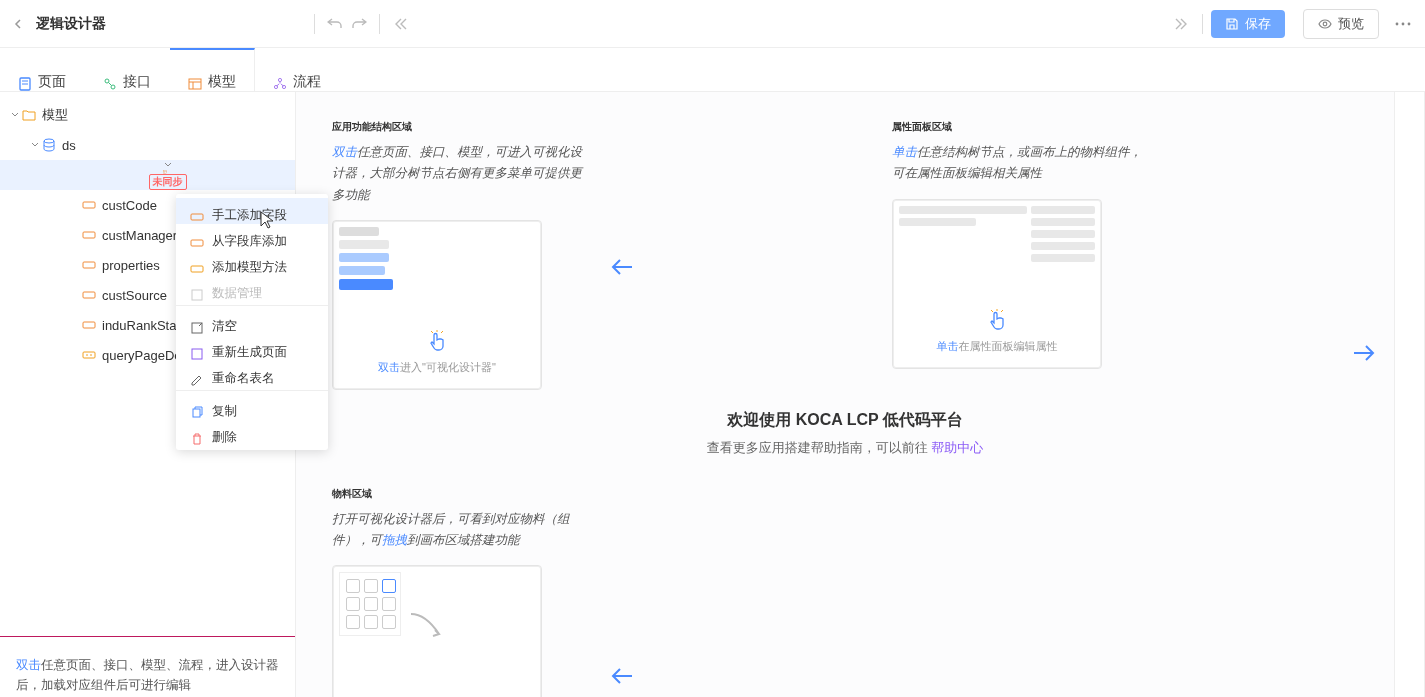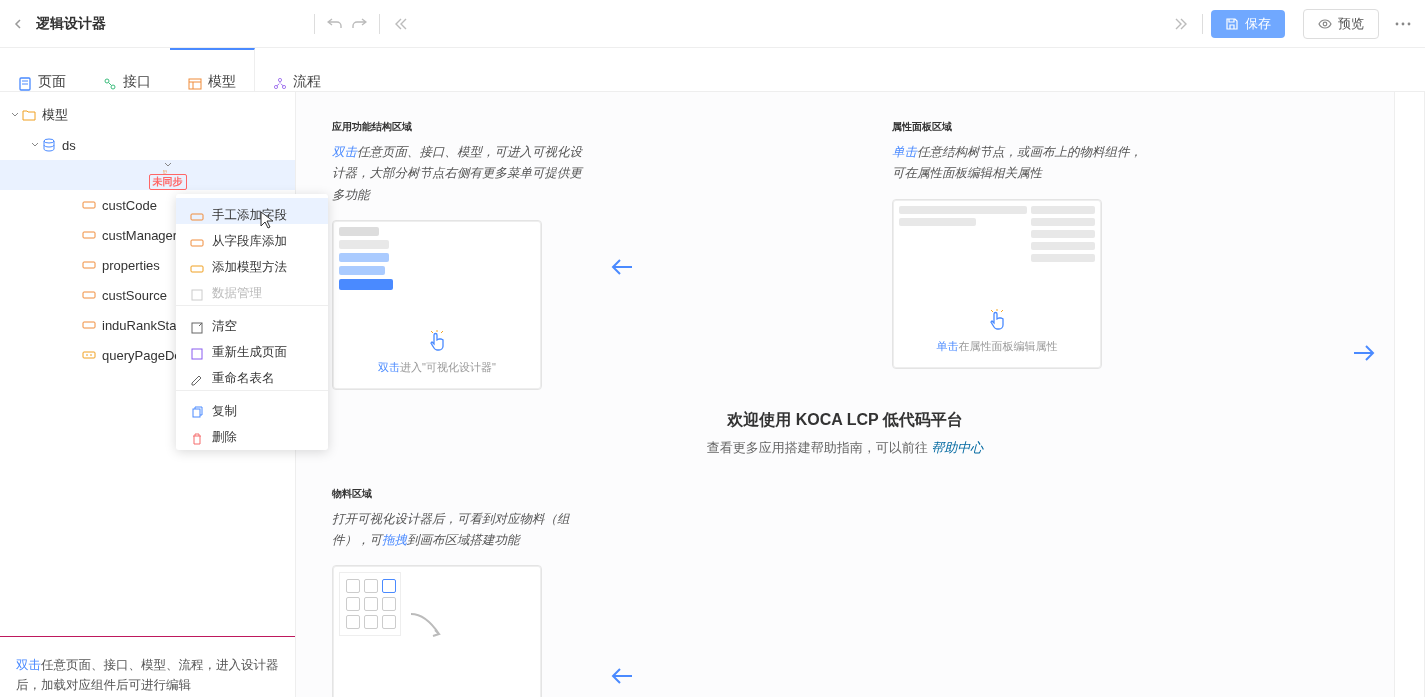--- a/index.html
+++ b/index.html
@@ -49,21 +49,21 @@
     
     .cursor { position: absolute; left: 260px; top: 119px; z-index: 60; pointer-events: none; }
 
     
     .canvas { flex: 1; padding: 28px 36px; overflow: auto; position: relative; background: #fcfcfd; border-right: 1px solid #eee;}
     .row { display: flex; gap: 300px; }
     .section { width: 260px; }
     .section h3 { font-size: 10px; font-weight: 600; margin-bottom: 8px; }
     .section p { font-size: 12.5px; line-height: 1.7; color: #555; font-style: italic; }
     .section p .kw { color: #4a8aff; }
-    .linktext { color: #0369a1; cursor: pointer; font-style: italic; }
+    .linktext { color: #8b5cf6; cursor: pointer; }
     .preview-box { width: 210px; height: 170px; border: 1px solid #e4e4e4; border-radius: 4px; margin-top: 14px; background: #fff; display: flex; flex-direction: column; align-items:center; justify-content:flex-end; padding-bottom:14px; position:relative; overflow:hidden; box-shadow: 0 0 0 1px #eee inset; }
     .preview-box .hintline { font-size: 11px; color: #999; }
     .preview-box .hintline .kw { color: #4a8aff; }
     .arrow-left { position: absolute; left: 314px; top: 166px; color: #4a8aff; }
     .arrow-left2 { position: absolute; left: 314px; top: 575px; color: #4a8aff; }
     .arrow-right { position: absolute; right: 18px; top: 252px; color: #4a8aff; }
     
     .center-welcome { text-align: center; margin: 20px auto 30px; width: 100%; }
     .center-welcome h2 { font-size: 16px; font-weight: 600; margin-bottom: 8px; }
     .center-welcome p { font-size: 13px; color: #666; }

